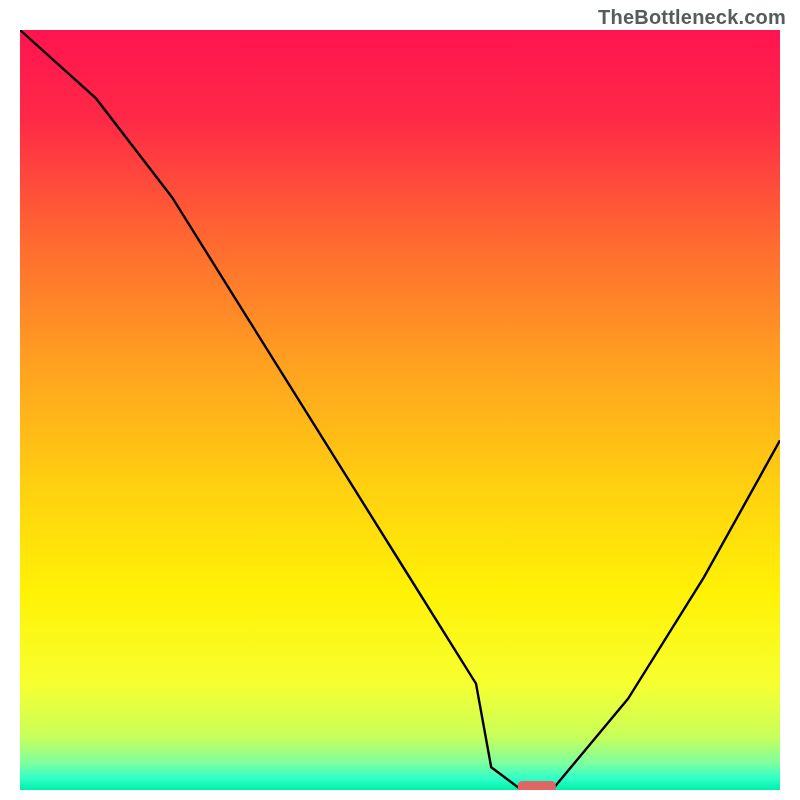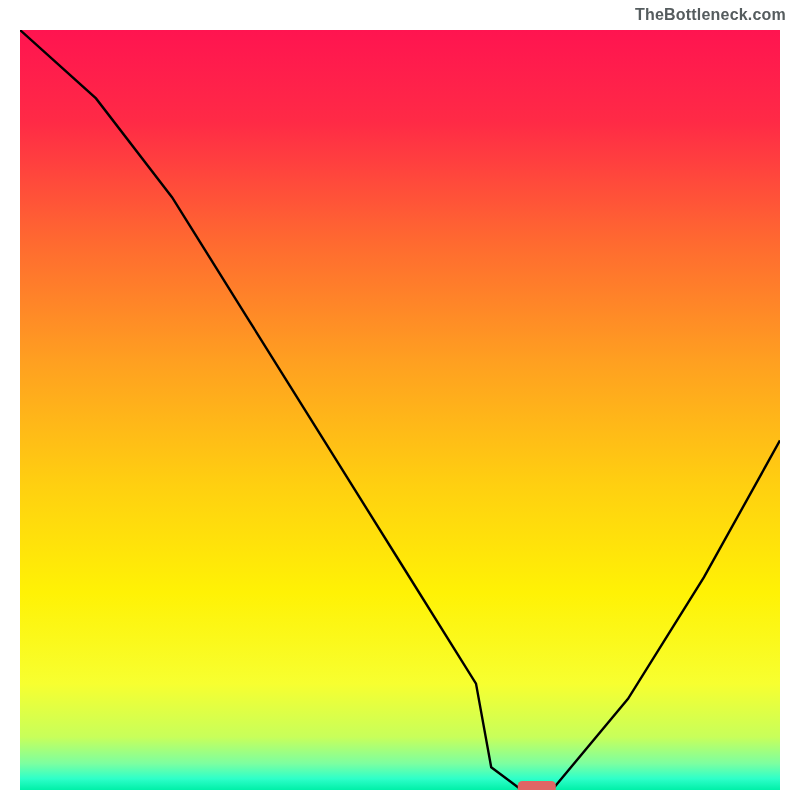--- a/index.html
+++ b/index.html
@@ -14,21 +14,21 @@
   .chart-outer {
     position: relative;
     width: 800px;
     height: 800px;
     box-sizing: border-box;
   }
   .watermark {
     position: absolute;
     top: 6px;
     right: 14px;
-    font-size: 16px;
+    font-size: 20px;
     font-weight: 600;
     color: #555c5e;
     letter-spacing: 0.2px;
     user-select: none;
   }
   .plot-border {
     position: absolute;
     left: 20px;
     top: 30px;
     width: 760px;

